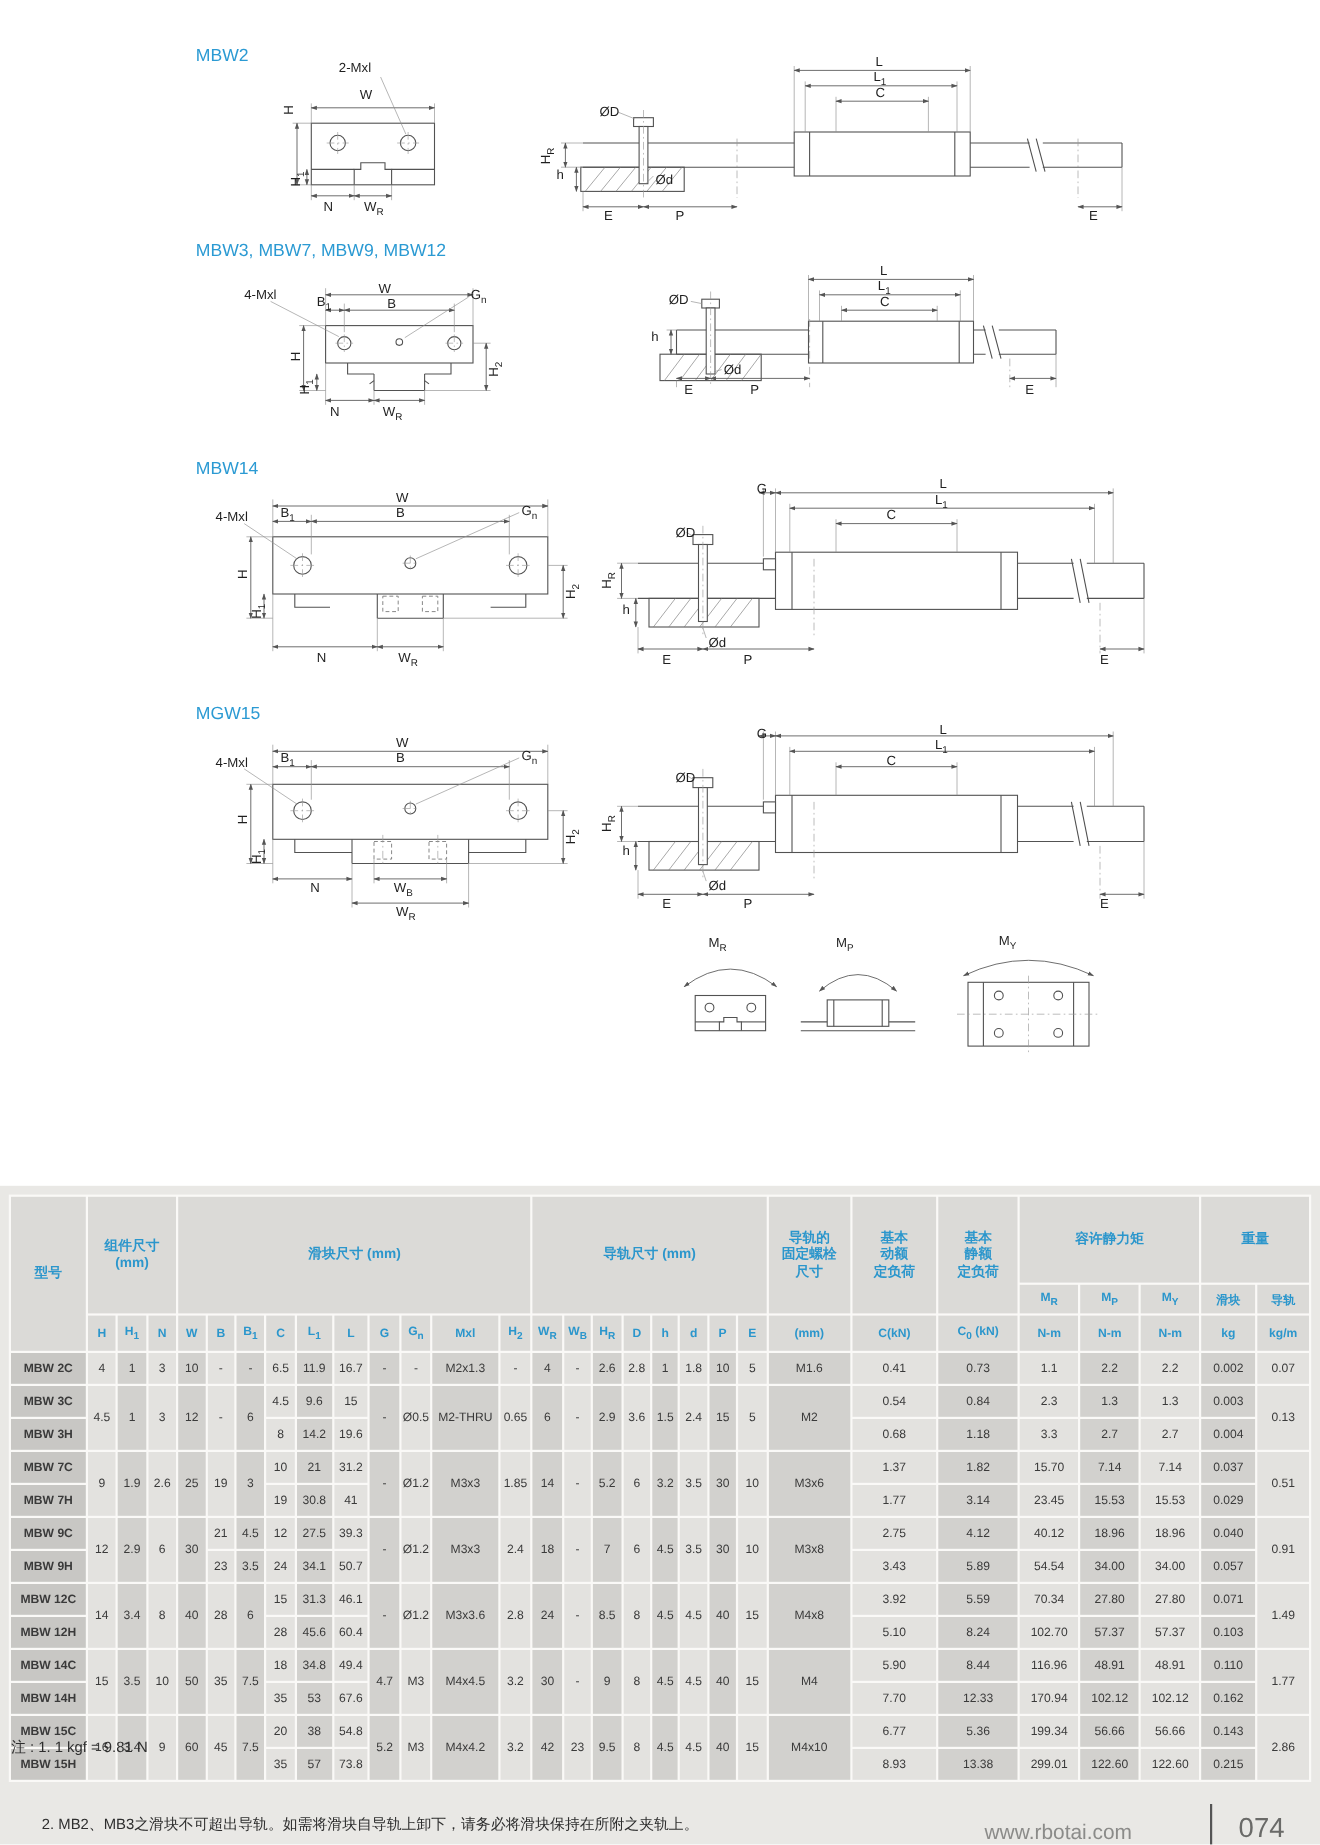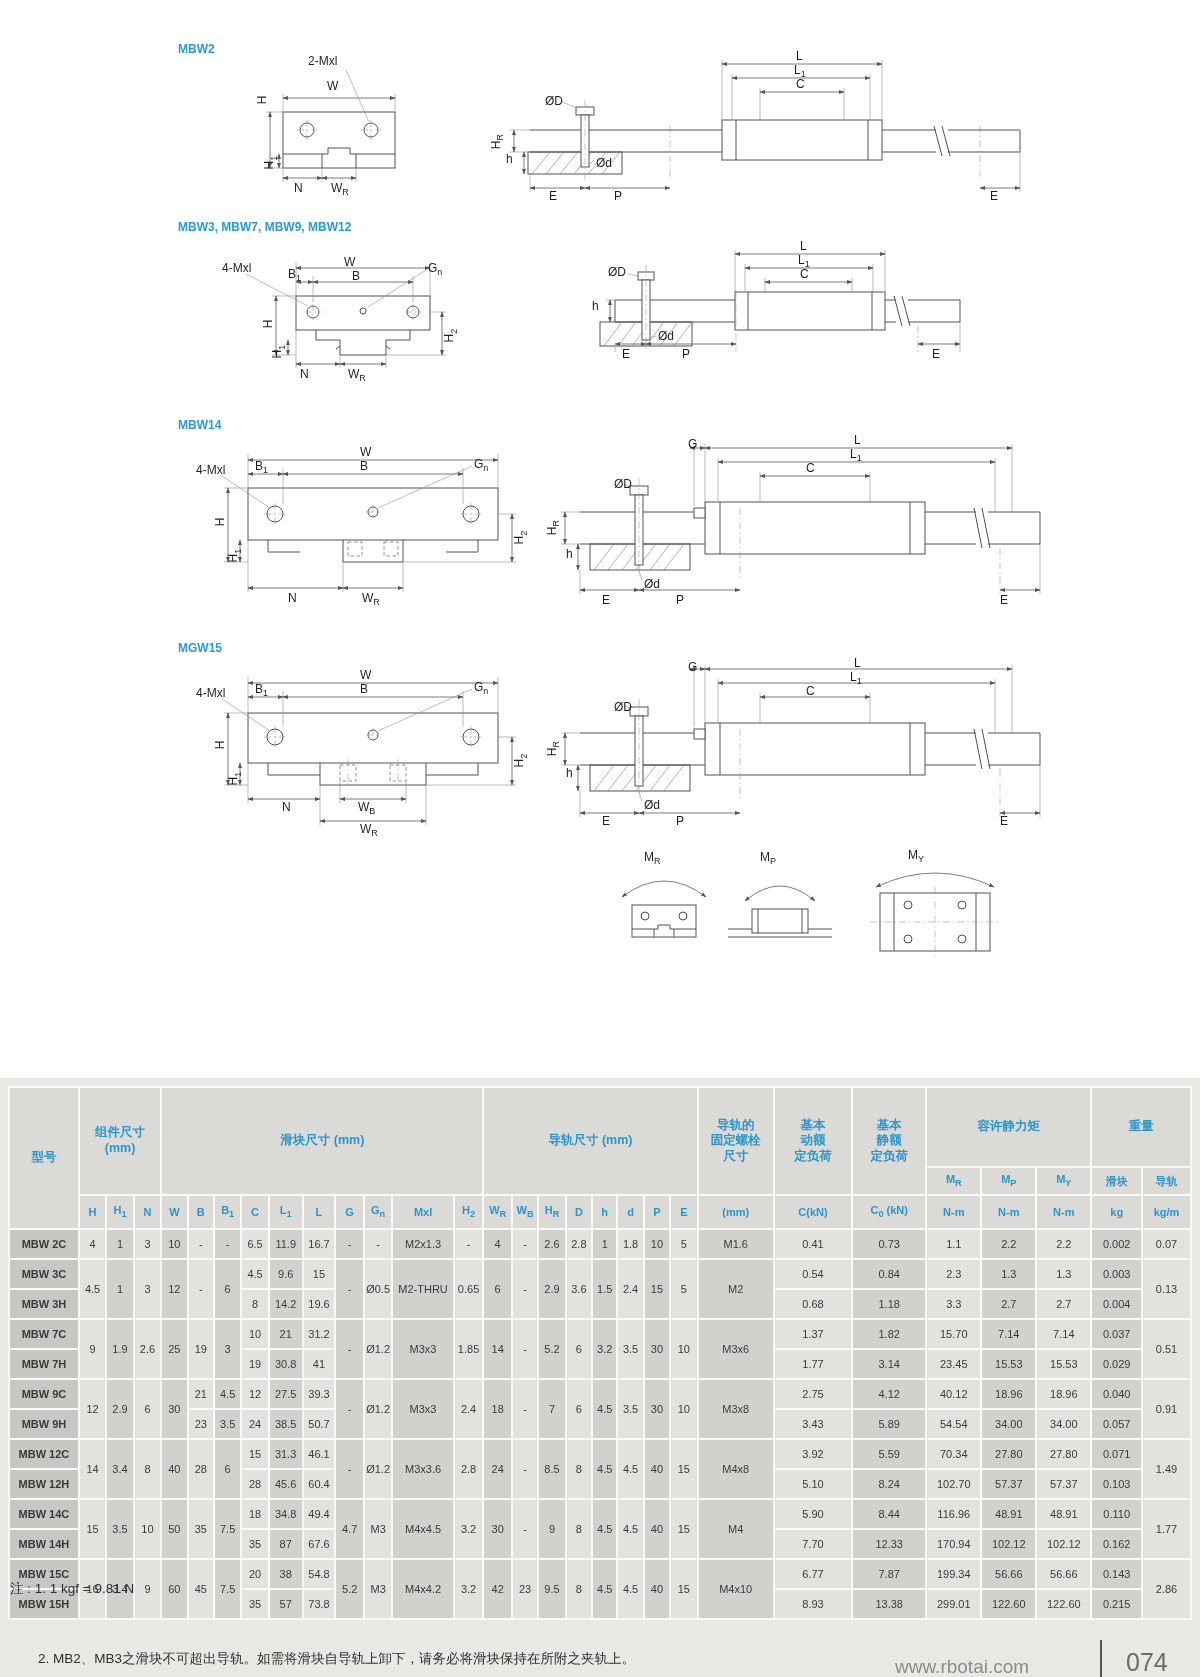--- a/index.html
+++ b/index.html
@@ -1,18 +1,18 @@
 <!DOCTYPE html>
 <html><head>
 <meta charset="utf-8">
 <style>
   html,body{margin:0;padding:0;background:#fff}
   #page{position:relative;width:1200px;height:1677px;background:#fff;overflow:hidden;
         font-family:"Liberation Sans","DejaVu Sans",sans-serif;color:#222}
-  .dtitle{position:absolute;font-size:12px;font-weight:bold;color:#2b9ad3;white-space:nowrap}
+  .dtitle{position:absolute;font-size:16px;font-weight:normal;color:#2b9ad3;white-space:nowrap}
   svg{position:absolute;overflow:visible}
   .ln{stroke:#525252;stroke-width:1;fill:none}
   .fw{fill:#fff}
   .dim{stroke:#5a5a5a;stroke-width:0.8;fill:none;marker-start:url(#arw);marker-end:url(#arw)}
   .ext{stroke:#8f8f8f;stroke-width:0.6;fill:none}
   .cl{stroke:#9a9a9a;stroke-width:0.6;stroke-dasharray:7 3 1.5 3;fill:none}
   .hz{stroke:#7a7a7a;stroke-width:0.6}
   .dsh{stroke:#777;stroke-width:0.8;stroke-dasharray:3.5 2.5;fill:none}
   .dl{position:absolute;font-size:12px;color:#1f1f1f;white-space:nowrap;line-height:1}
   .dl sub{font-size:9px}
@@ -755,21 +755,21 @@
           <td class="c-d">18.96</td>
           <td class="c-l">18.96</td>
           <td class="c-d">0.040</td>
           <td rowspan="2" class="c-l">0.91</td>
         </tr>
         <tr>
           <td class="model">MBW 9H</td>
           <td class="c-l">23</td>
           <td class="c-d">3.5</td>
           <td class="c-l">24</td>
-          <td class="c-d">38.5</td>
+          <td class="c-d">34.1</td>
           <td class="c-l">50.7</td>
           <td class="c-l">3.43</td>
           <td class="c-d">5.89</td>
           <td class="c-l">54.54</td>
           <td class="c-d">34.00</td>
           <td class="c-l">34.00</td>
           <td class="c-d">0.057</td>
         </tr>
         <tr>
           <td class="model">MBW 12C</td>
@@ -843,21 +843,21 @@
           <td class="c-d">8.44</td>
           <td class="c-l">116.96</td>
           <td class="c-d">48.91</td>
           <td class="c-l">48.91</td>
           <td class="c-d">0.110</td>
           <td rowspan="2" class="c-l">1.77</td>
         </tr>
         <tr>
           <td class="model">MBW 14H</td>
           <td class="c-l">35</td>
-          <td class="c-d">87</td>
+          <td class="c-d">53</td>
           <td class="c-l">67.6</td>
           <td class="c-l">7.70</td>
           <td class="c-d">12.33</td>
           <td class="c-l">170.94</td>
           <td class="c-d">102.12</td>
           <td class="c-l">102.12</td>
           <td class="c-d">0.162</td>
         </tr>
         <tr>
           <td class="model">MBW 15C</td>
@@ -877,21 +877,21 @@
           <td rowspan="2" class="c-d">42</td>
           <td rowspan="2" class="c-l">23</td>
           <td rowspan="2" class="c-d">9.5</td>
           <td rowspan="2" class="c-l">8</td>
           <td rowspan="2" class="c-d">4.5</td>
           <td rowspan="2" class="c-l">4.5</td>
           <td rowspan="2" class="c-d">40</td>
           <td rowspan="2" class="c-l">15</td>
           <td rowspan="2" class="c-d">M4x10</td>
           <td class="c-l">6.77</td>
-          <td class="c-d">7.87</td>
+          <td class="c-d">5.36</td>
           <td class="c-l">199.34</td>
           <td class="c-d">56.66</td>
           <td class="c-l">56.66</td>
           <td class="c-d">0.143</td>
           <td rowspan="2" class="c-l">2.86</td>
         </tr>
         <tr>
           <td class="model">MBW 15H</td>
           <td class="c-l">35</td>
           <td class="c-d">57</td>

